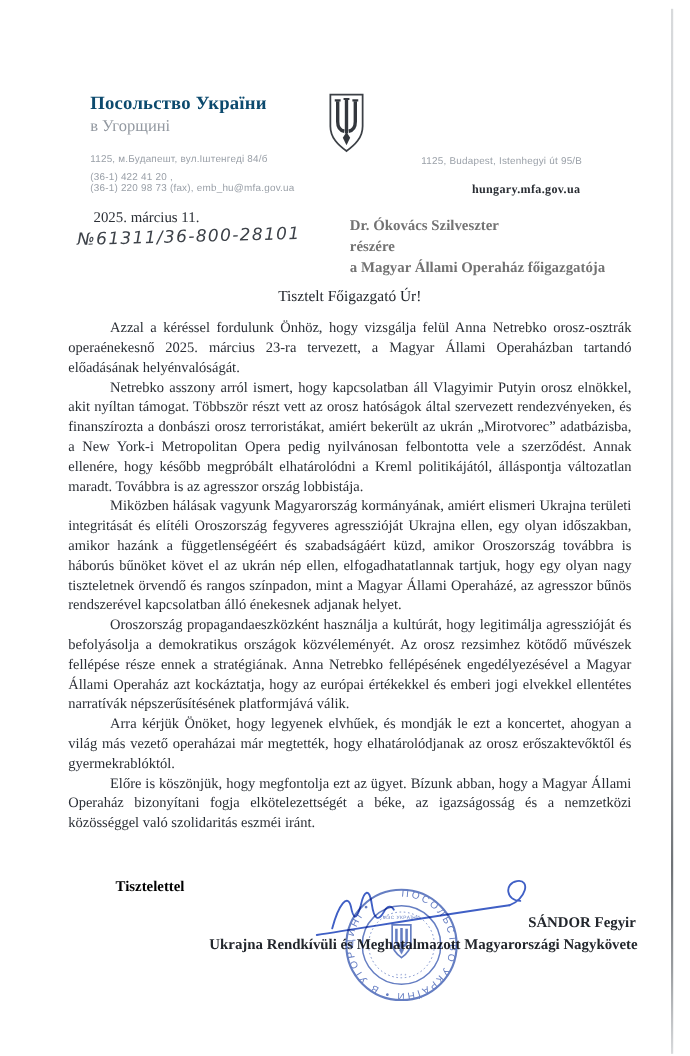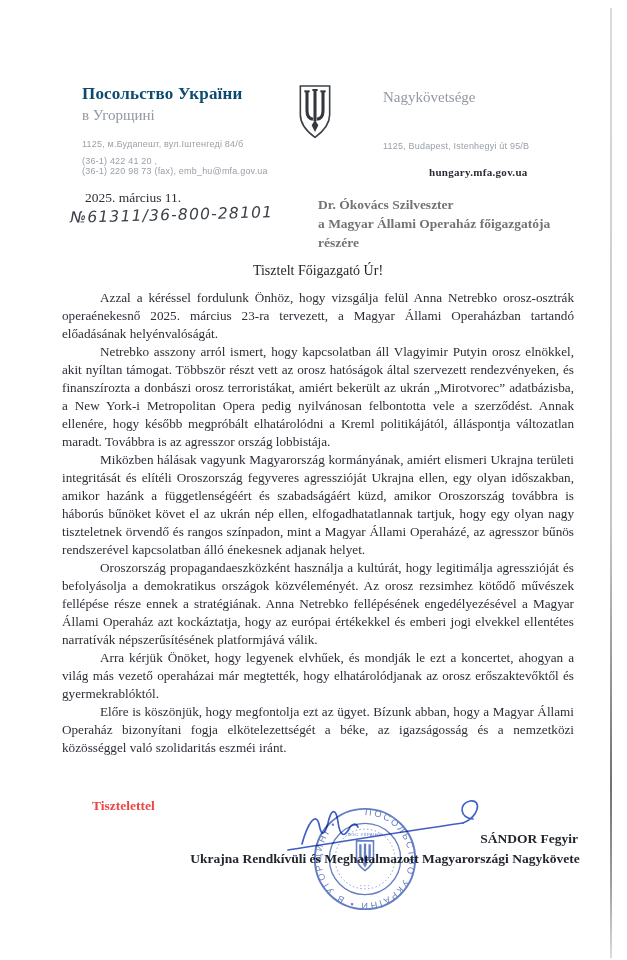--- a/index.html
+++ b/index.html
@@ -20,21 +20,21 @@
   .website{font-size:11px;font-weight:bold;color:#2a2e34;letter-spacing:.3px;}
   .date-line{font-size:13.5px;color:#2b2f36;}
   .handwritten{
     font-family:"DejaVu Sans",sans-serif;font-style:italic;font-size:15.5px;
     color:#3d4249;letter-spacing:1.2px;transform:rotate(-1.6deg);white-space:nowrap;
   }
   .recipient{font-size:13.5px;font-weight:bold;line-height:19px;color:#737373;}
   .salutation{width:512px;text-align:center;font-size:14px;font-weight:normal;color:#22262c;}
   .body-text{width:512px;font-size:13.2px;line-height:18px;text-align:justify;color:#2b2f36;}
   .body-text p{margin:0;text-indent:38px;}
-  .valediction{font-size:13.5px;font-weight:bold;color:#ef4444;}
+  .valediction{font-size:13.5px;font-weight:bold;color:#000000;margin-left:13px;}
   .signer-name{width:198px;text-align:right;font-size:13.5px;font-weight:bold;color:#22262c;}
   .signer-title{width:410px;text-align:center;font-size:13.5px;font-weight:bold;color:#22262c;}
   .stamp-wrap{mix-blend-mode:multiply;opacity:.85;filter:blur(.2px);}
   .sig-wrap{mix-blend-mode:multiply;}
 </style>
 </head>
 <body>
 
 <div class="abs page-edge"></div>
 
@@ -57,32 +57,31 @@
     <g stroke="#33373d" stroke-width="3" fill="none">
       <path d="M14,11 H22"></path>
         <path d="M38,11 H46"></path>
         <path d="M26,9 H34"></path>
     </g>
     <path d="M30,54 L25,62 L30,72 L35,62 Z" fill="#33373d"></path>
   </svg>
 </div>
 
 <div class="abs" style="left:383px;top:86px;">
-  <div class="org-sub">Nagykövetsége</div>
 </div>
 <div class="abs small-addr" style="left:383px;top:141px;">1125, Budapest, Istenhegyi út 95/B</div>
 <div class="abs website" style="left:383px;top:166px;margin-left:46px;">hungary.mfa.gov.ua</div>
 
 <div class="abs date-line" style="left:85px;top:190px;">2025. március 11.</div>
 <div class="abs handwritten" style="left:70px;top:206px;">№61311/36-800-28101</div>
 
 <div class="abs recipient" style="left:318px;top:195px;">
   <div>Dr. Ókovács Szilveszter</div>
+  <div>részére</div>
   <div>a Magyar Állami Operaház főigazgatója</div>
-  <div>részére</div>
 </div>
 
 <div class="abs salutation" style="left:62px;top:263px;">Tisztelt Főigazgató Úr!</div>
 
 <div class="abs body-text" style="left:62px;top:289px;">
   <p>Azzal a kéréssel fordulunk Önhöz, hogy vizsgálja felül Anna Netrebko orosz-osztrák operaénekesnő 2025. március 23-ra tervezett, a Magyar Állami Operaházban tartandó előadásának helyénvalóságát.</p>
   <p>Netrebko asszony arról ismert, hogy kapcsolatban áll Vlagyimir Putyin orosz elnökkel, akit nyíltan támogat. Többször részt vett az orosz hatóságok által szervezett rendezvényeken, és finanszírozta a donbászi orosz terroristákat, amiért bekerült az ukrán „Mirotvorec” adatbázisba, a New York-i Metropolitan Opera pedig nyilvánosan felbontotta vele a szerződést. Annak ellenére, hogy később megpróbált elhatárolódni a Kreml politikájától, álláspontja változatlan maradt. Továbbra is az agresszor ország lobbistája.</p>
   <p>Miközben hálásak vagyunk Magyarország kormányának, amiért elismeri Ukrajna területi integritását és elítéli Oroszország fegyveres agresszióját Ukrajna ellen, egy olyan időszakban, amikor hazánk a függetlenségéért és szabadságáért küzd, amikor Oroszország továbbra is háborús bűnöket követ el az ukrán nép ellen, elfogadhatatlannak tartjuk, hogy egy olyan nagy tiszteletnek örvendő és rangos színpadon, mint a Magyar Állami Operaházé, az agresszor bűnös rendszerével kapcsolatban álló énekesnek adjanak helyet.</p>
   <p>Oroszország propagandaeszközként használja a kultúrát, hogy legitimálja agresszióját és befolyásolja a demokratikus országok közvéleményét. Az orosz rezsimhez kötődő művészek fellépése része ennek a stratégiának. Anna Netrebko fellépésének engedélyezésével a Magyar Állami Operaház azt kockáztatja, hogy az európai értékekkel és emberi jogi elvekkel ellentétes narratívák népszerűsítésének platformjává válik.</p>
   <p>Arra kérjük Önöket, hogy legyenek elvhűek, és mondják le ezt a koncertet, ahogyan a világ más vezető operaházai már megtették, hogy elhatárolódjanak az orosz erőszaktevőktől és gyermekrablóktól.</p>

